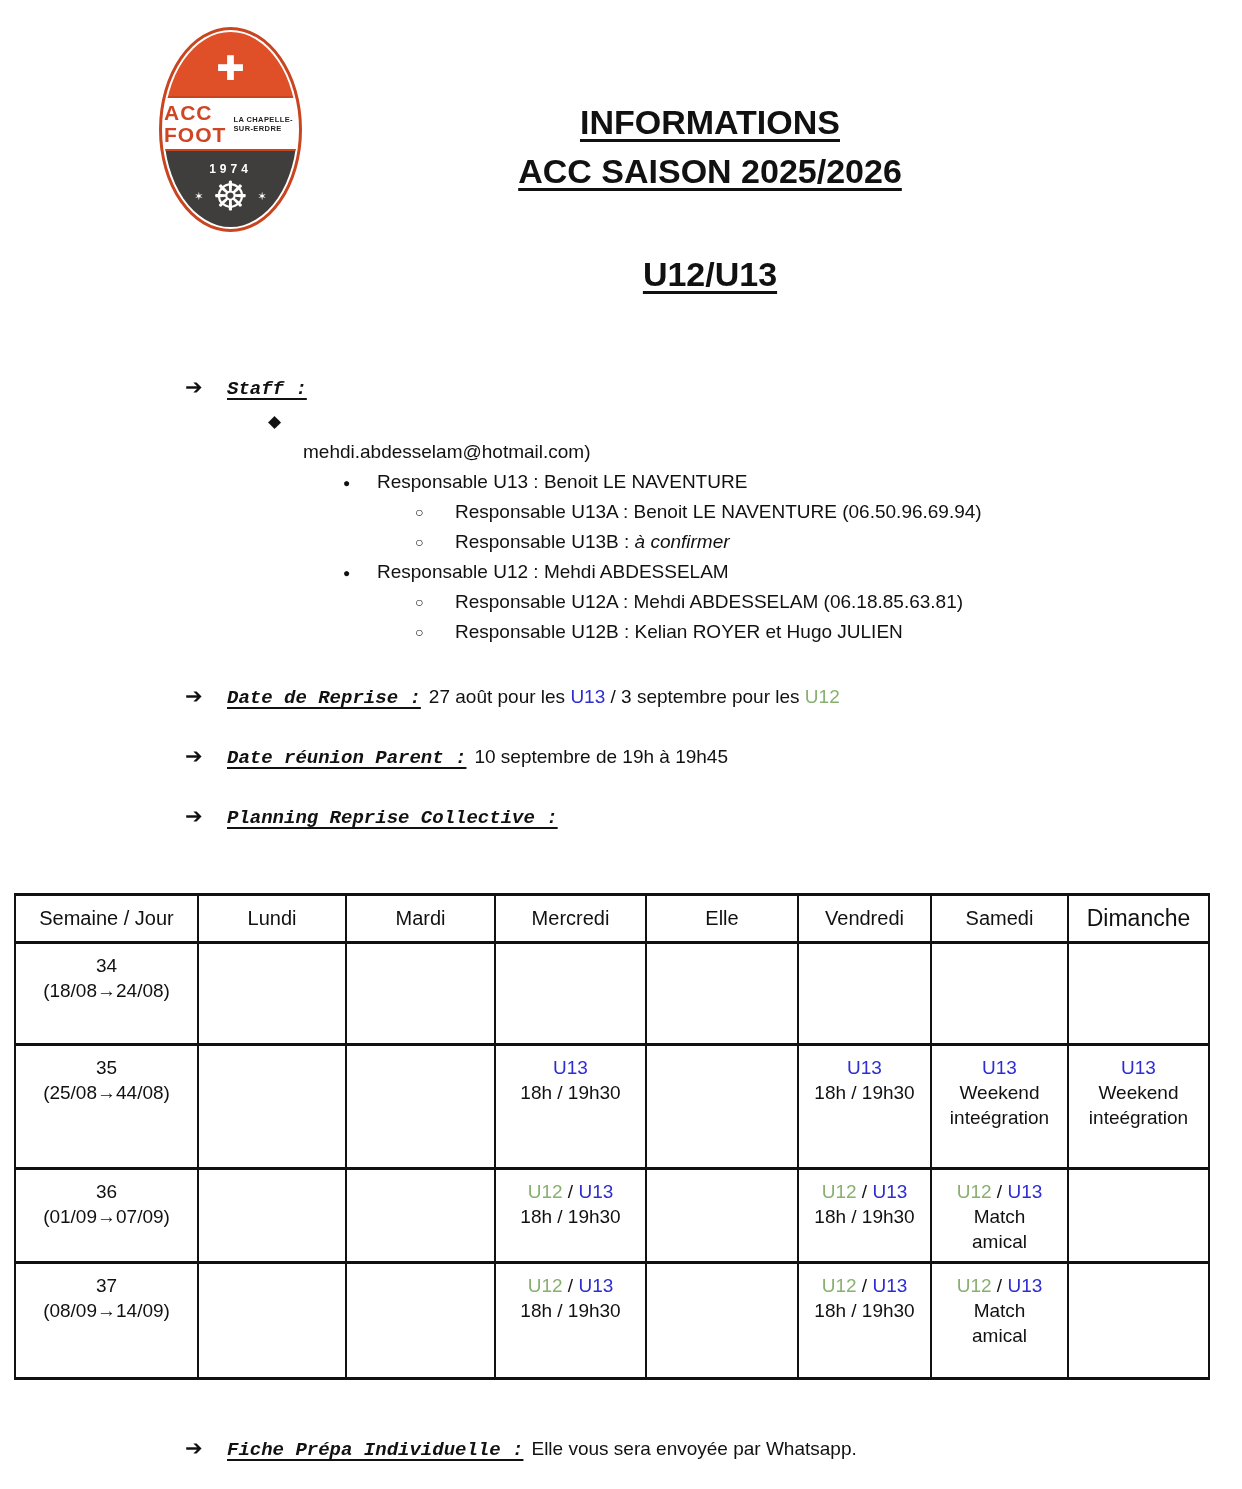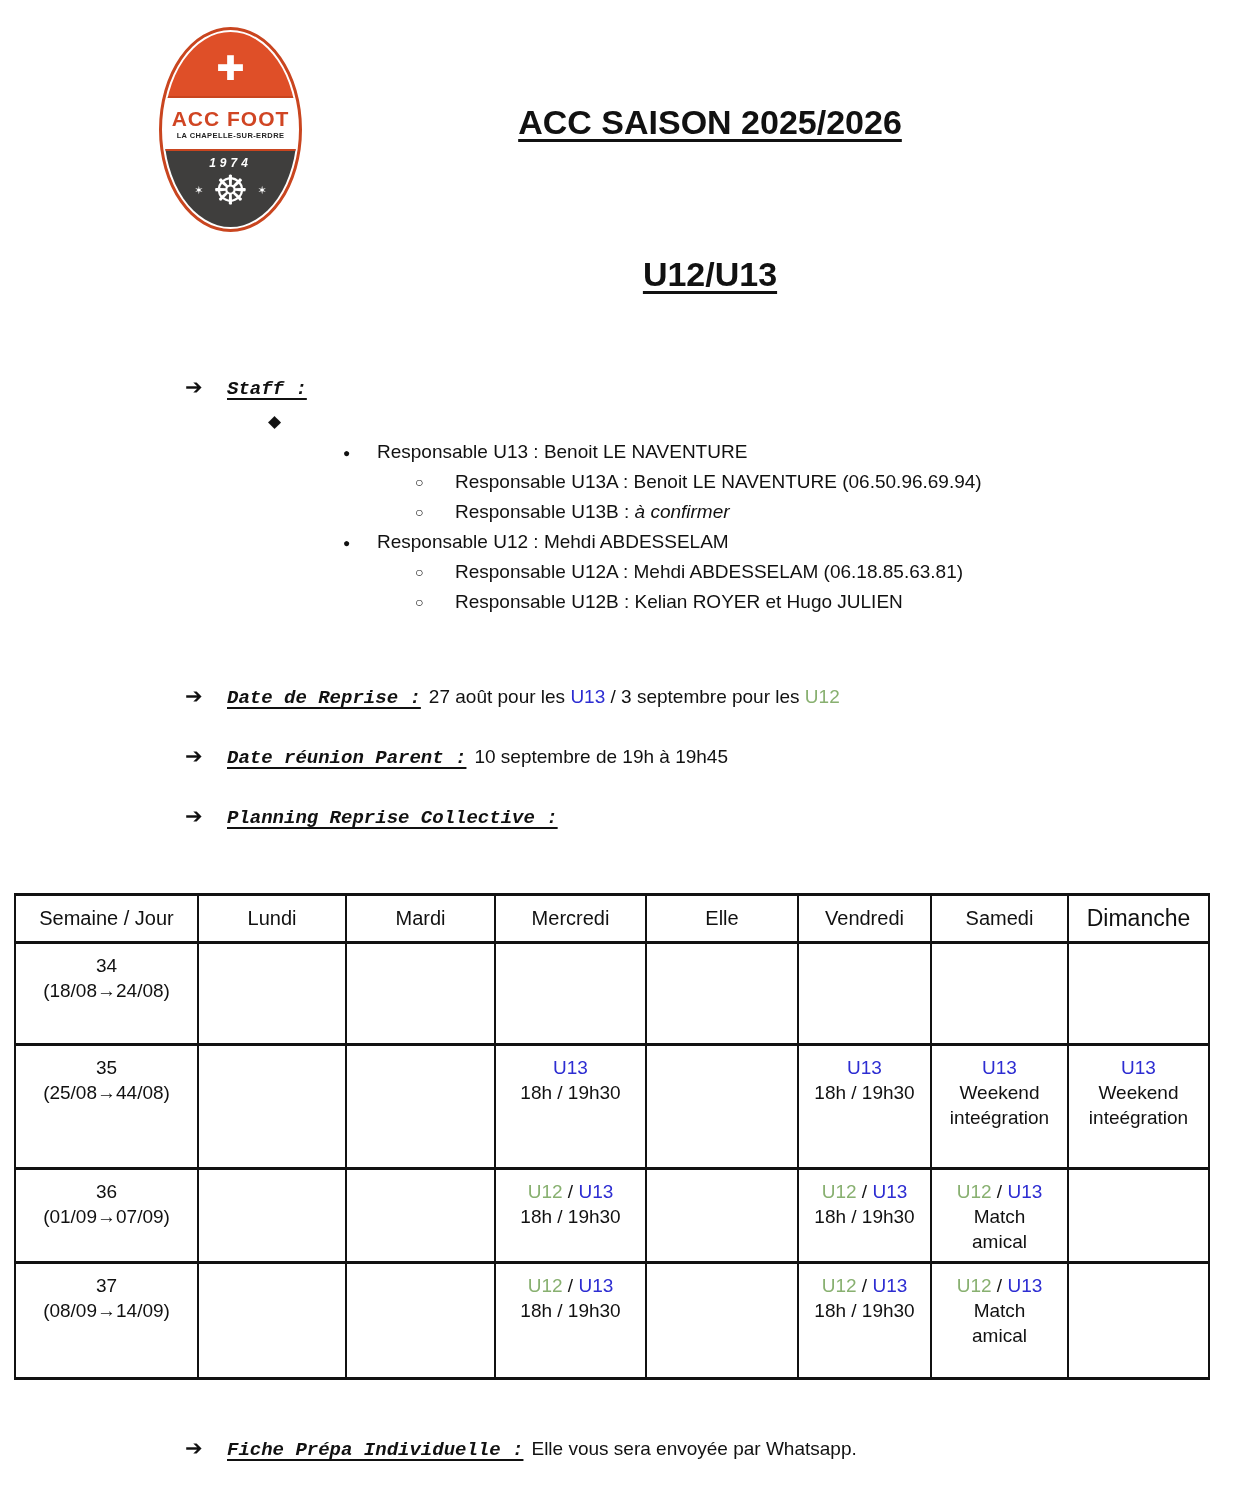--- a/index.html
+++ b/index.html
@@ -7,26 +7,26 @@
         font-family:"Liberation Sans",sans-serif;color:#111;}
 
   
   .logo{position:absolute;left:159px;top:27px;width:143px;height:205px;
         border:3px solid #c9451f;border-radius:50%;background:#fff;box-sizing:border-box;}
   .logo-inner{position:absolute;left:2px;top:2px;right:2px;bottom:2px;border-radius:50%;
         overflow:hidden;display:flex;flex-direction:column;}
   .logo-top{height:33%;background:#df4f28;display:flex;align-items:center;justify-content:center;
         border-bottom:2px solid #c9451f;}
   .logo-cross{color:#ffffff;font-size:34px;line-height:1;margin-top:8px;}
-  .logo-mid{height:26%;background:#ffffff;display:flex;flex-direction:column;align-items:center;justify-content:center;}
+  .logo-mid{height:26%;background:#ffffff;display:flex;flex-direction:row;align-items:center;justify-content:center;}
   .logo-name{font-weight:bold;font-size:21px;letter-spacing:1px;color:#d04523;line-height:1.05;}
   .logo-loc{font-weight:bold;font-size:7.5px;letter-spacing:.4px;color:#222;margin-top:1px;}
   .logo-bottom{flex:1;background:#3f3e3d;border-top:2px solid #c9451f;
         display:flex;flex-direction:column;align-items:center;}
-  .logo-year{color:#fff;font-size:12px;letter-spacing:4px;margin-top:5px;font-weight:bold;font-style:italic;}
+  .logo-year{color:#fff;font-size:12px;letter-spacing:4px;margin-top:11px;font-weight:bold;}
   .logo-wheel-row{display:flex;align-items:center;gap:9px;margin-top:0px;}
   .ermine{color:#fff;font-size:11px;}
   .logo-wheel{color:#fff;font-size:40px;line-height:1;}
 
   
   .title-block{position:absolute;left:300px;top:98px;width:820px;text-align:center;}
   .title-line{font-size:34px;font-weight:bold;line-height:49px;
         text-decoration:underline;text-decoration-thickness:3px;text-underline-offset:5px;}
   .subtitle-block{position:absolute;left:300px;top:250px;width:820px;text-align:center;}
 
@@ -80,34 +80,38 @@
         <div class="logo-wheel-row">
           <span class="ermine">✶</span>
           <span class="logo-wheel">☸</span>
           <span class="ermine">✶</span>
         </div>
       </div>
     </div>
   </div>
 
   <div class="title-block">
+    <div class="title-line">INFORMATIONS</div>
     <div class="title-line">ACC SAISON 2025/2026</div>
   </div>
   <div class="subtitle-block">
     <span class="title-line">U12/U13</span>
   </div>
 
   <div class="section" style="top:375px;">
     <div class="arrow-line">
       <span class="arrow">➔</span>
       <span class="sec-heading">Staff :</span>
     </div>
     <div class="staff-lines">
       <div class="staff-line lv1">
         <span class="bullet">◆</span>
+      </div>
+      <div class="staff-line lv1cont">
+        <span>mehdi.abdesselam@hotmail.com)</span>
       </div>
       <div class="staff-line lv2">
         <span class="bullet">●</span>
         <span>Responsable U13 : Benoit LE NAVENTURE</span>
       </div>
       <div class="staff-line lv3">
         <span class="bullet">○</span>
         <span>Responsable U13A : Benoit LE NAVENTURE (06.50.96.69.94)</span>
       </div>
       <div class="staff-line lv3">

